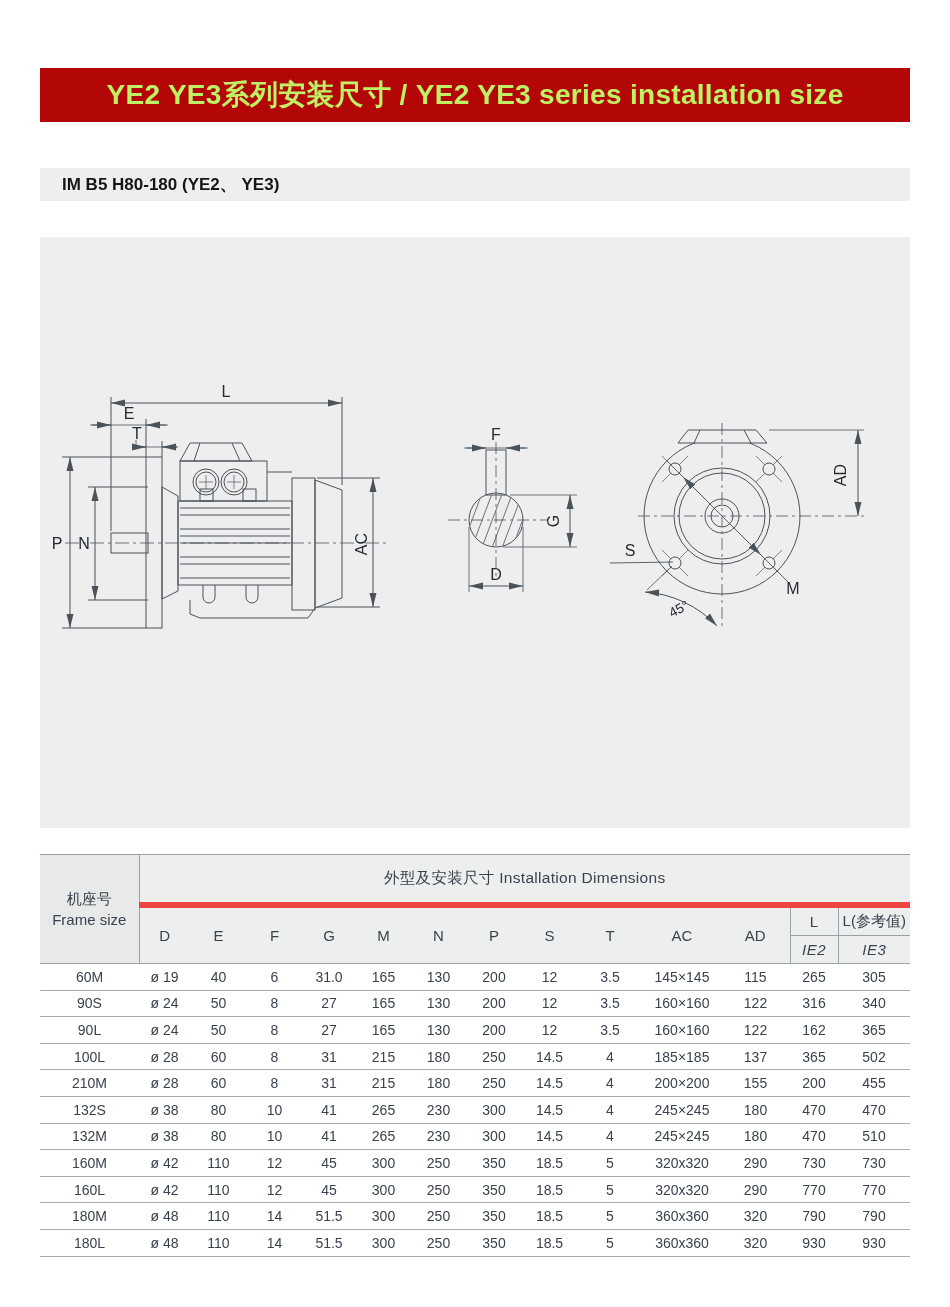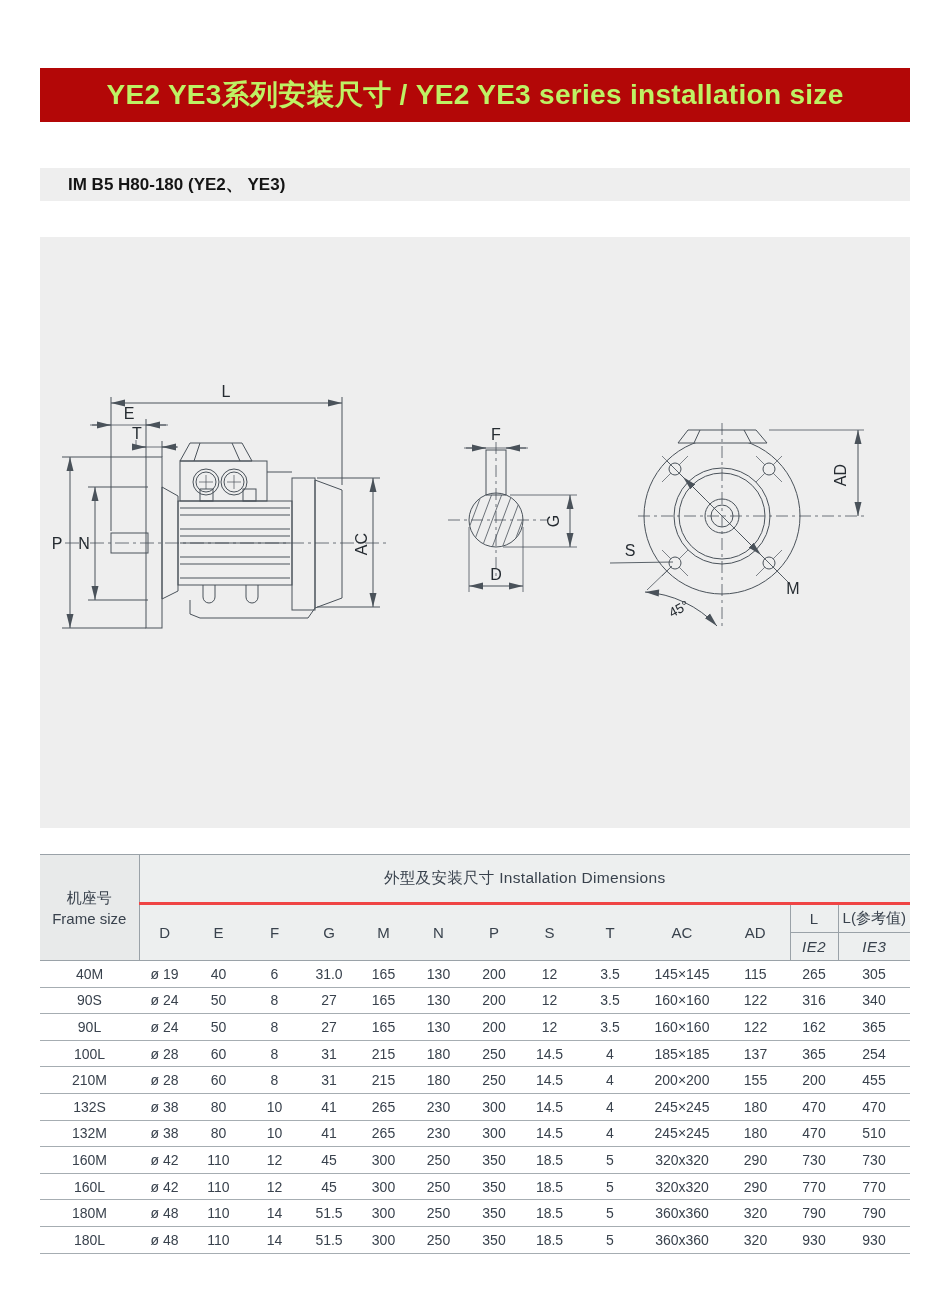--- a/index.html
+++ b/index.html
@@ -8,38 +8,38 @@
     font-family:"Liberation Sans","DejaVu Sans",sans-serif;
     -webkit-font-smoothing:antialiased;
   }
   .banner{
     position:absolute;left:40px;top:68px;width:870px;height:54px;
     background:#b30707;color:#bef264;display:flex;align-items:center;justify-content:center;
     font-size:28px;font-weight:700;letter-spacing:.3px;white-space:nowrap;
   }
   .subbar{
     position:absolute;left:40px;top:168px;width:870px;height:33px;background:#eeeeee;
-    display:flex;align-items:center;box-sizing:border-box;padding-left:28px;
+    display:flex;align-items:center;box-sizing:border-box;padding-left:22px;
     font-size:17px;font-weight:700;color:#151515;
   }
   .panel{
     position:absolute;left:40px;top:237px;width:870px;height:591px;background:#eeeeee;
   }
   .tablebox{position:absolute;left:40px;top:854px;width:870px;}
   table.dims{
     border-collapse:collapse;table-layout:fixed;width:870px;
     color:#39424d;font-size:14px;border-top:1px solid #9aa2a8;
   }
   table.dims th{font-weight:400;}
   thead th{background:#edefef;}
   th.frame{
     background:#e8eaea;border-right:1px solid #9aa2a8;border-bottom:1px solid #9aa2a8;
     font-size:15px;line-height:1.4;color:#39424d;margin-top:8px;
   }
-  th.span-head{font-size:15.5px;border-bottom:3px solid #ef4444;letter-spacing:.3px;}
+  th.span-head{font-size:15.5px;border-bottom:6px solid #ef4444;letter-spacing:.3px;}
   th.colhead{font-size:15px;border-bottom:1px solid #9aa2a8;}
   th.lcol,th.lrefcol,td.subl,th.subl{border-left:1px solid #9aa2a8;}
   tr.hr1 th{height:45px;}
   tr.hr2 th{height:25px;border-bottom:1px solid #9aa2a8;font-size:15px;}
   tr.hr3 th{height:25px;border-bottom:1px solid #9aa2a8;font-size:15px;letter-spacing:.5px;font-style:italic;}
   tbody td{
     height:25.6px;text-align:center;border-bottom:1px solid #a6adb2;
     padding:0;font-size:14px;
   }
   svg text{font-family:"Liberation Sans","DejaVu Sans",sans-serif;}
@@ -247,21 +247,21 @@
       <th class="lcol">L</th>
       <th class="lrefcol">L(参考值)</th>
     </tr>
     <tr class="hr3">
       <th class="subl">IE2</th>
       <th class="subl">IE3</th>
     </tr>
   </thead>
   <tbody>
         <tr>
-          <td>40M</td>
+          <td>60M</td>
           <td>ø 19</td>
           <td>40</td>
           <td>6</td>
           <td>31.0</td>
           <td>165</td>
           <td>130</td>
           <td>200</td>
           <td>12</td>
           <td>3.5</td>
           <td>145×145</td>
@@ -308,21 +308,21 @@
           <td>8</td>
           <td>31</td>
           <td>215</td>
           <td>180</td>
           <td>250</td>
           <td>14.5</td>
           <td>4</td>
           <td>185×185</td>
           <td>137</td>
           <td>365</td>
-          <td>254</td>
+          <td>502</td>
         </tr>
         <tr>
           <td>210M</td>
           <td>ø 28</td>
           <td>60</td>
           <td>8</td>
           <td>31</td>
           <td>215</td>
           <td>180</td>
           <td>250</td>

